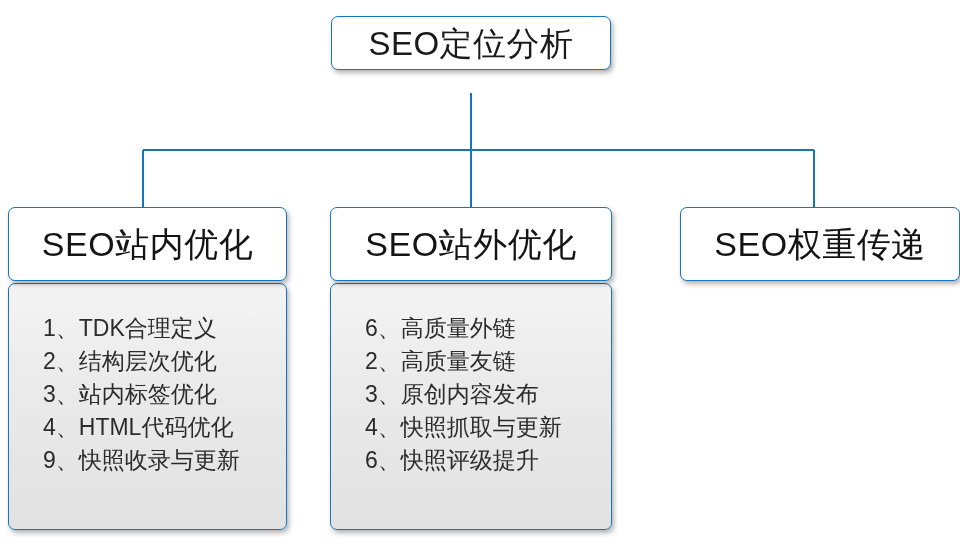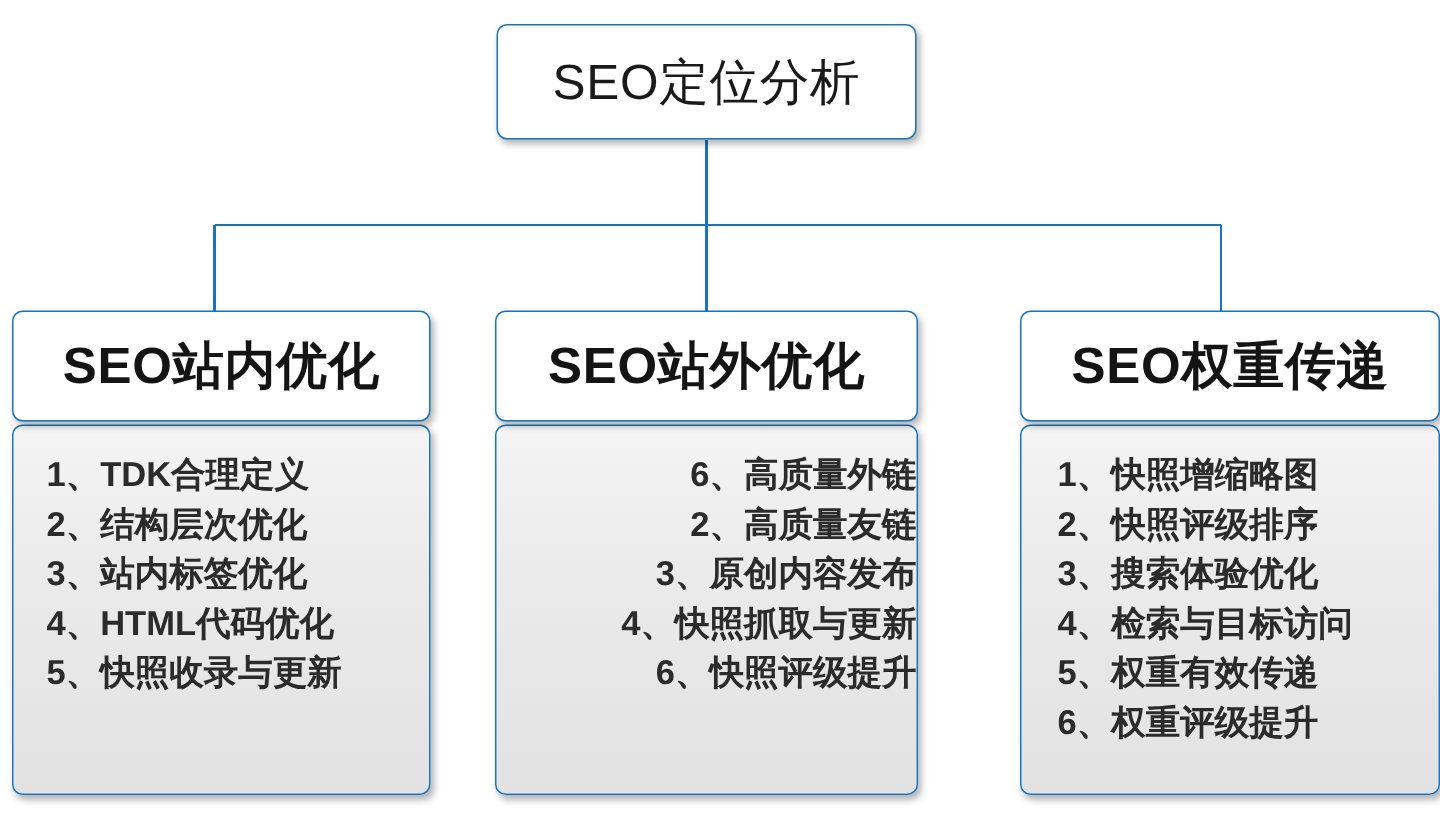--- a/index.html
+++ b/index.html
@@ -30,21 +30,21 @@
     height: 550px;
     pointer-events: none;
   }
 
   
   .root-node {
     position: absolute;
     left: 331px;
     top: 16px;
     width: 280px;
-    height: 77px;
+    height: 54px;
     box-sizing: border-box;
     background: #ffffff;
     border: 1.4px solid #1874bd;
     border-radius: 7px;
     display: flex;
     align-items: center;
     justify-content: center;
     box-shadow: 2px 3px 5px rgba(0,0,0,0.30);
   }
   .root-title {
@@ -52,24 +52,23 @@
     color: #1a1a1a;
     letter-spacing: 0.5px;
     line-height: 1;
     white-space: nowrap;
   }
 
   
   .column {
     position: absolute;
     top: 207px;
-    font-weight: bold;
   }
   .col-1 { left: 8px;   width: 279px; }
-  .col-2 { left: 330px; width: 282px; text-align: right; }
+  .col-2 { left: 330px; width: 282px; }
   .col-3 { left: 680px; width: 280px; }
 
   .col-header {
     box-sizing: border-box;
     width: 100%;
     height: 74px;
     background: #ffffff;
     border: 1.4px solid #1874bd;
     border-radius: 7px;
     display: flex;
@@ -96,21 +95,21 @@
     border-radius: 7px;
     background: linear-gradient(to bottom, #f4f4f4 0%, #ebebeb 38%, #e2e2e2 100%);
     box-shadow: 2px 3px 5px rgba(0,0,0,0.30);
     padding: 16px 0 0 0;
     position: relative;
     z-index: 1;
   }
 
   .item-list {
     list-style: none;
-    margin: 0;
+    margin: 12px;
     padding: 0;
   }
   .list-item {
     font-size: 23px;
     color: #2b2b2b;
     line-height: 33px;
     height: 33px;
     white-space: nowrap;
     padding-left: 20px;
   }
@@ -140,21 +139,21 @@
   <div class="column col-1">
     <div class="col-header">
       <span class="col-header-title">SEO站内优化</span>
     </div>
     <div class="col-body">
       <ul class="item-list">
         <li class="list-item">1、TDK合理定义</li>
         <li class="list-item">2、结构层次优化</li>
         <li class="list-item">3、站内标签优化</li>
         <li class="list-item">4、HTML代码优化</li>
-        <li class="list-item">5、快照收录与更新</li>
+        <li class="list-item">9、快照收录与更新</li>
       </ul>
     </div>
   </div>
 
   <div class="column col-2">
     <div class="col-header">
       <span class="col-header-title">SEO站外优化</span>
     </div>
     <div class="col-body">
       <ul class="item-list">
@@ -164,25 +163,15 @@
         <li class="list-item">4、快照抓取与更新</li>
         <li class="list-item">6、快照评级提升</li>
       </ul>
     </div>
   </div>
 
   <div class="column col-3">
     <div class="col-header">
       <span class="col-header-title">SEO权重传递</span>
     </div>
-    <div class="col-body">
-      <ul class="item-list">
-        <li class="list-item">1、快照增缩略图</li>
-        <li class="list-item">2、快照评级排序</li>
-        <li class="list-item">3、搜索体验优化</li>
-        <li class="list-item">4、检索与目标访问</li>
-        <li class="list-item">5、权重有效传递</li>
-        <li class="list-item">6、权重评级提升</li>
-      </ul>
-    </div>
   </div>
 
 </div>
 
 </body></html>

